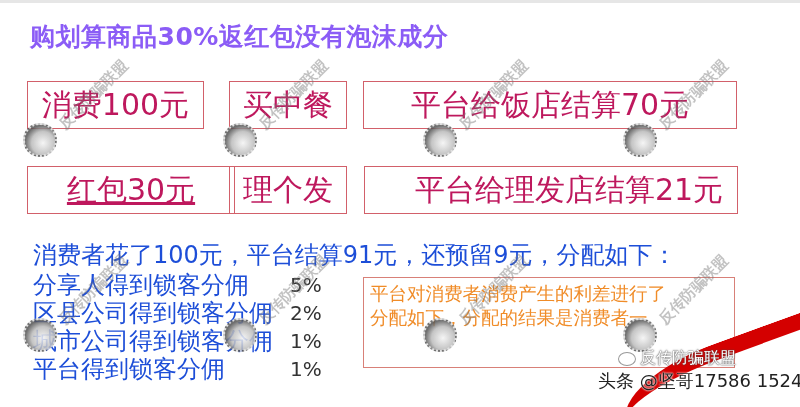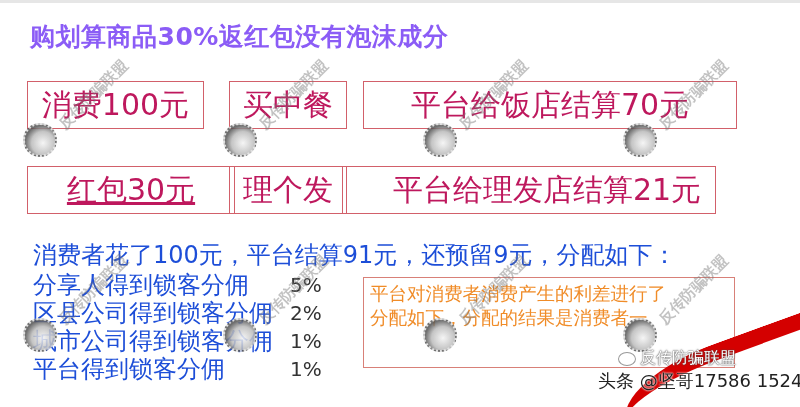--- a/index.html
+++ b/index.html
@@ -24,21 +24,21 @@
 <div class="topstrip"></div>
 
 <div class="title">购划算商品30%返红包没有泡沫成分</div>
 
 <div class="box" style="left:27px;top:81px;width:177px;height:48px;">消费100元</div>
 <div class="box" style="left:229px;top:81px;width:118px;height:48px;">买中餐</div>
 <div class="box" style="left:363px;top:81px;width:374px;height:48px;">平台给饭店结算70元</div>
 
 <div class="box" style="left:27px;top:166px;width:208px;height:48px;text-decoration:underline;">红包30元</div>
 <div class="box" style="left:229px;top:166px;width:118px;height:48px;">理个发</div>
-<div class="box" style="left:342px;top:166px;width:374px;height:48px;padding-left:36px;">平台给理发店结算21元</div>
+<div class="box" style="left:364px;top:166px;width:374px;height:48px;padding-left:36px;">平台给理发店结算21元</div>
 
 <div class="line" style="top:242px;">消费者花了100元，平台结算91元，还预留9元，分配如下：</div>
 
 <div class="line" style="top:272px;">分享人得到锁客分佣</div>
 <div class="pct" style="top:272px;">5%</div>
 
 <div class="line" style="top:300px;">区县公司得到锁客分佣</div>
 <div class="pct" style="top:300px;">2%</div>
 
 <div class="line" style="top:328px;">城市公司得到锁客分佣</div>

